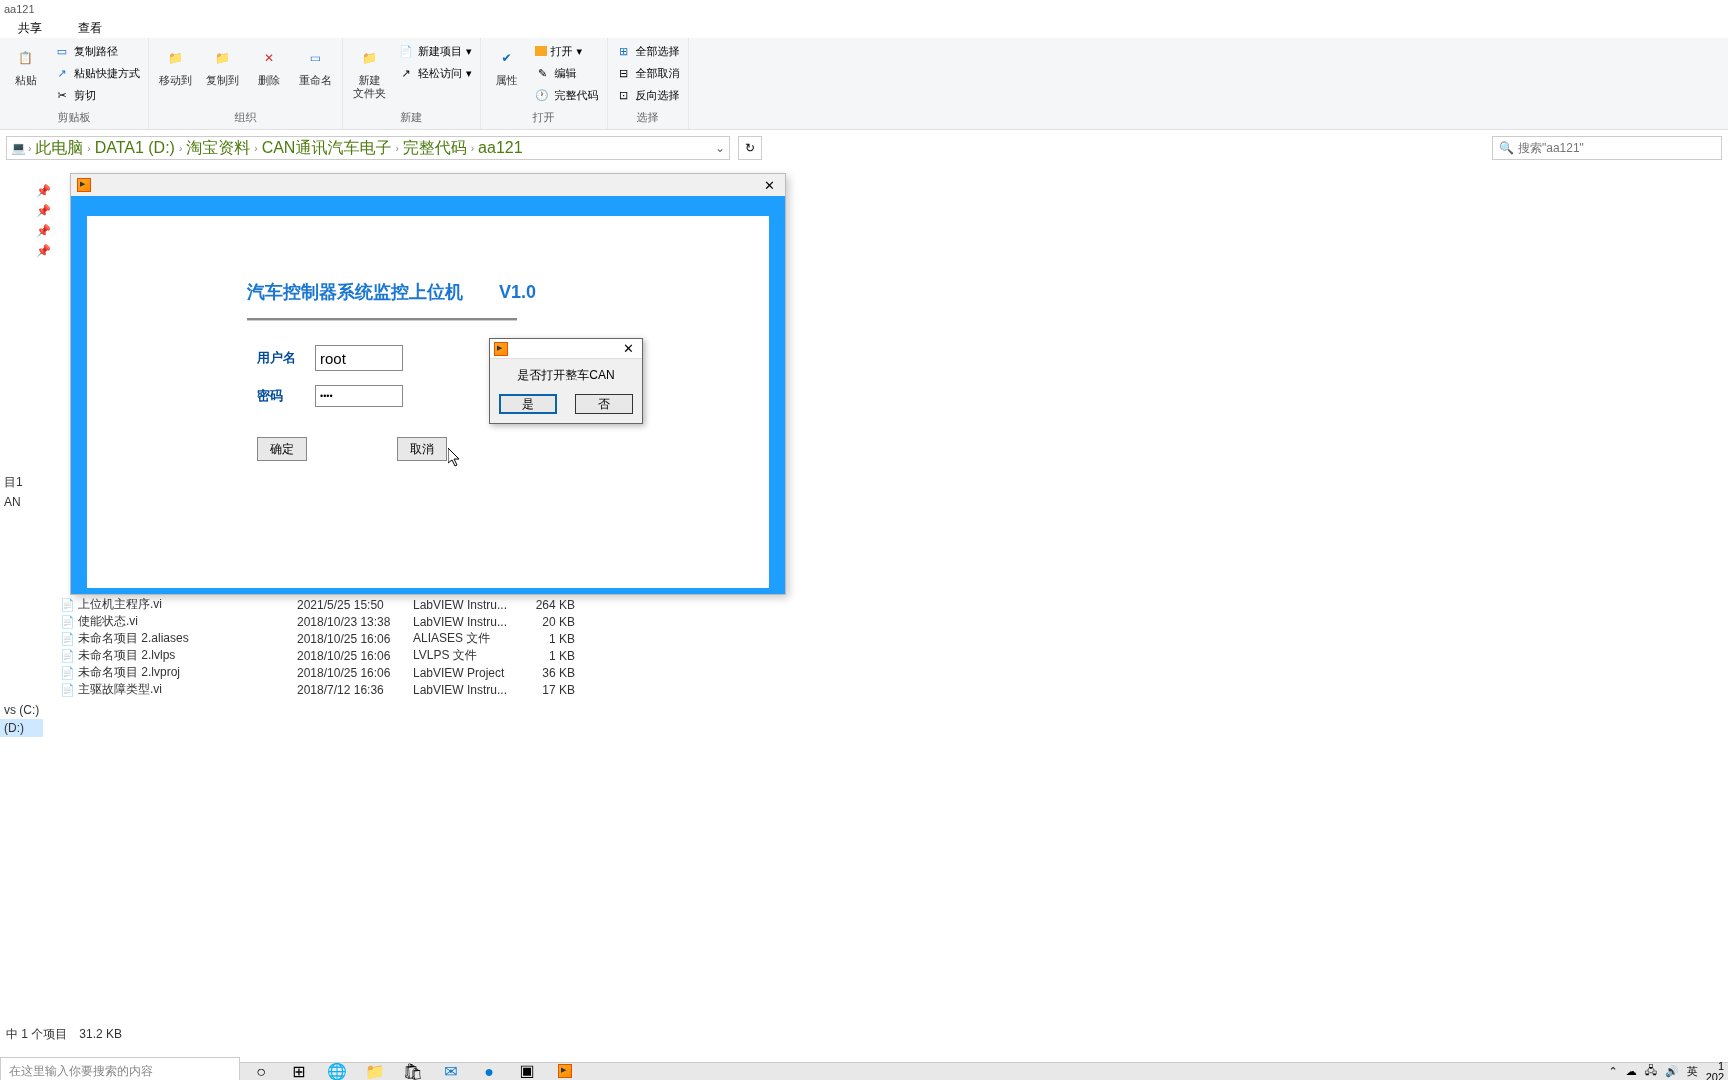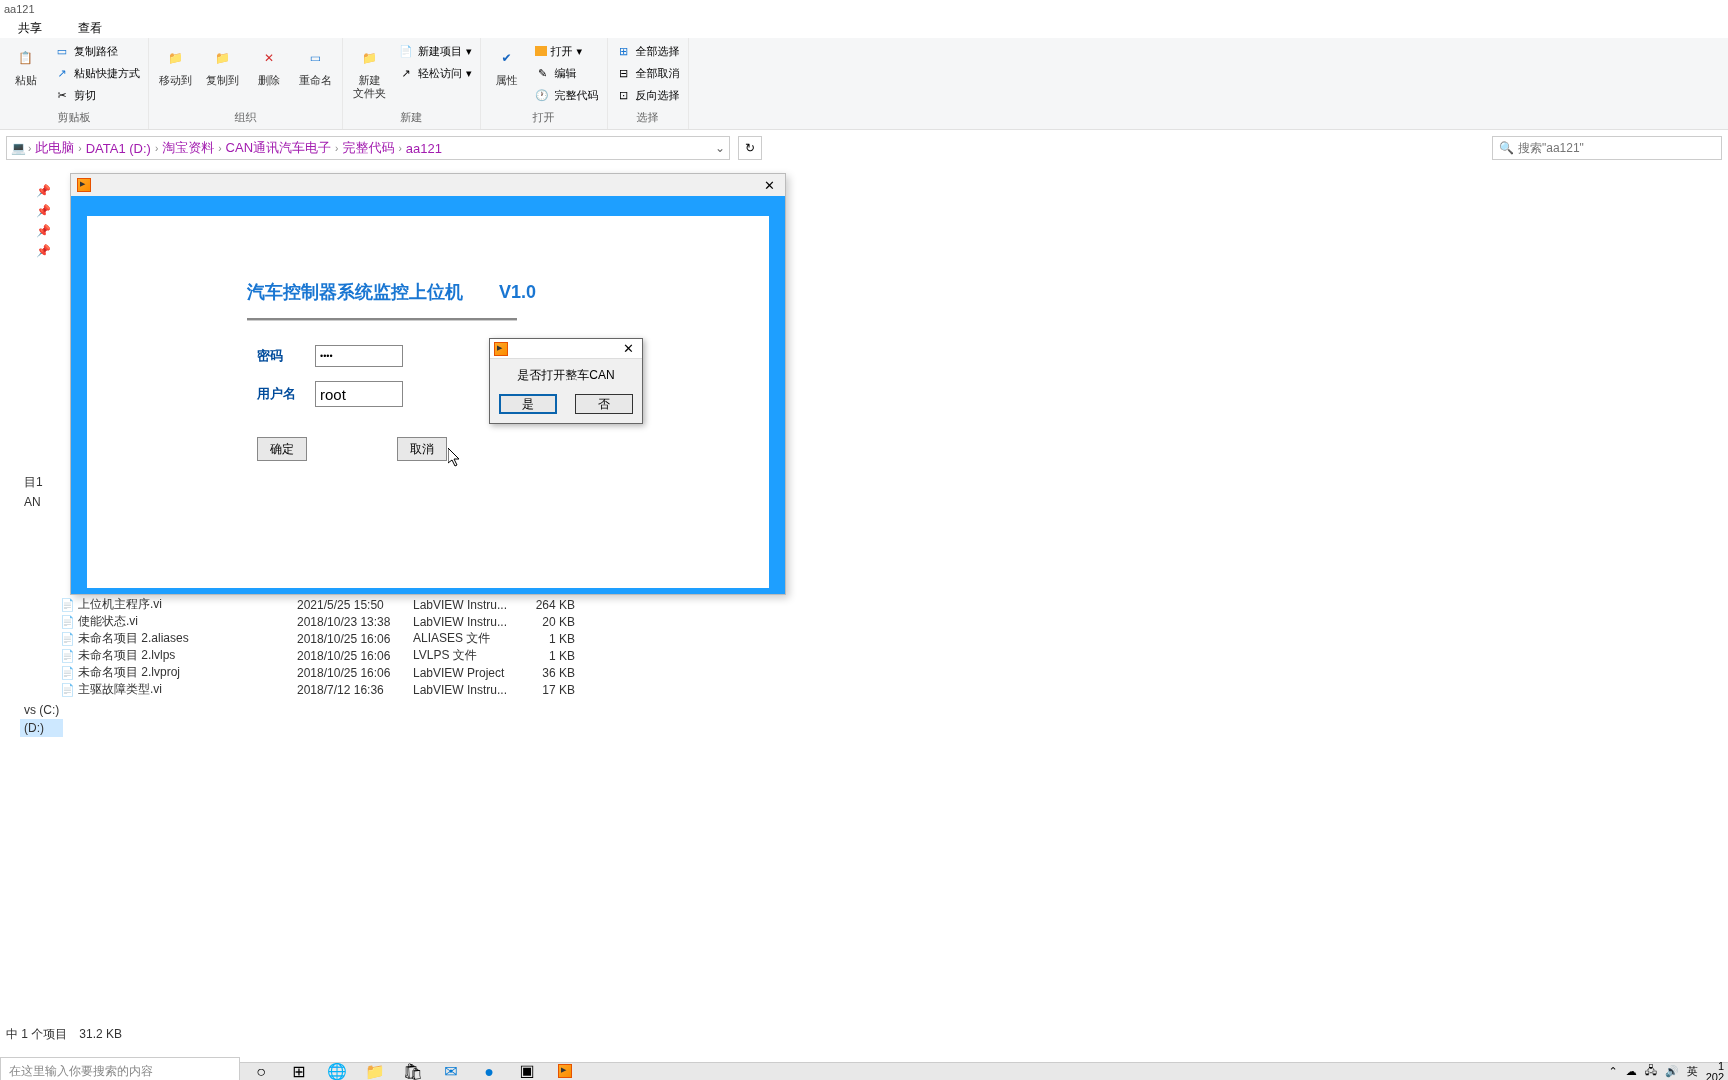--- a/index.html
+++ b/index.html
@@ -20,35 +20,35 @@
     .ribbon-btn-lg { display: flex; flex-direction: column; align-items: center; justify-content: center; padding: 4px 6px; gap: 2px; cursor: pointer; }
     .ribbon-btn-lg .r-icon { width: 32px; height: 28px; display: flex; align-items: center; justify-content: center; }
     .ribbon-btn-lg .r-label { font-size: 11px; color: #333; text-align: center; line-height: 1.2; }
     .ribbon-col { display: flex; flex-direction: column; gap: 0; }
     .ribbon-btn-sm { display: flex; align-items: center; gap: 4px; padding: 2px 4px; cursor: pointer; font-size: 11px; height: 22px; }
     .ribbon-btn-sm .r-icon-sm { width: 16px; height: 16px; display: flex; align-items: center; justify-content: center; }
     
     
     .addrbar { height: 28px; display: flex; align-items: center; padding: 0 6px; gap: 8px; margin-top: 4px; }
     .breadcrumb-box { flex: 1; height: 24px; border: 1px solid #ccc; display: flex; align-items: center; padding: 0 4px; gap: 2px; max-width: 1140px; position: relative; }
-    .bc-item { display: flex; align-items: center; gap: 4px; padding: 0 2px; font-size: 13px; color: #a21caf; }
+    .bc-item { display: flex; align-items: center; gap: 4px; padding: 0 2px; font-size: 16px; color: #4d7c0f; }
     .bc-sep { color: #888; font-size: 10px; }
     .searchbox { width: 230px; height: 24px; border: 1px solid #ccc; display: flex; align-items: center; padding: 0 6px; gap: 4px; }
     .searchbox input { border: none; outline: none; flex: 1; font-size: 12px; color: #888; }
     .refresh-btn { width: 24px; height: 24px; border: 1px solid #ccc; display: flex; align-items: center; justify-content: center; }
     
     
     .content-area { position: relative; flex: 1; }
     .col-headers { position: absolute; top: 0; left: 60px; height: 18px; display: flex; font-size: 11px; color: #555; }
     .col-h { padding: 0 8px; }
     
     
     .left-pins { position: absolute; left: 0; top: 18px; width: 50px; }
     .pin { width: 16px; height: 16px; margin: 4px 0 4px 36px; color: #555; }
-    .left-list { position: absolute; left: 0; top: 310px; font-size: 12px; color: #333; padding-left: 20px; }
+    .left-list { position: absolute; left: 0; top: 310px; font-size: 12px; color: #333; }
     .left-list div { padding: 2px 4px; }
     
     
     .file-list { position: absolute; left: 60px; top: 595px; }
     .file-row { display: flex; align-items: center; height: 17px; font-size: 12px; color: #333; }
     .f-icon { width: 18px; height: 16px; display: flex; align-items: center; }
     .f-name { width: 195px; }
     .f-date { width: 116px; margin-left: 24px; }
     .f-type { width: 110px; }
     .f-size { width: 60px; text-align: right; padding-right: 8px; }
@@ -256,26 +256,26 @@
 <div class="login-window">
   <div class="login-titlebar">
     <span class="lv-icon"></span>
     <span class="close-x">✕</span>
   </div>
   <div style="height:12px"></div>
   <div class="login-inner">
     <div class="login-title">汽车控制器系统监控上位机　　V1.0</div>
     <hr class="login-hr">
     <div class="form-row">
+      <span class="form-label">用户名</span>
+      <input class="form-input" value="root" style="">
+    </div>
+    <div class="form-row">
       <span class="form-label">密码</span>
       <input class="form-input" type="password" style="height: 22px; font-size: 9px;" value="••••">
-    </div>
-    <div class="form-row">
-      <span class="form-label">用户名</span>
-      <input class="form-input" value="root" style="">
     </div>
     <div class="btn-row">
       <button class="login-btn">确定</button>
       <button class="login-btn">取消</button>
     </div>
   </div>
 </div>
 
 <div class="dialog">
   <div class="dialog-titlebar">

